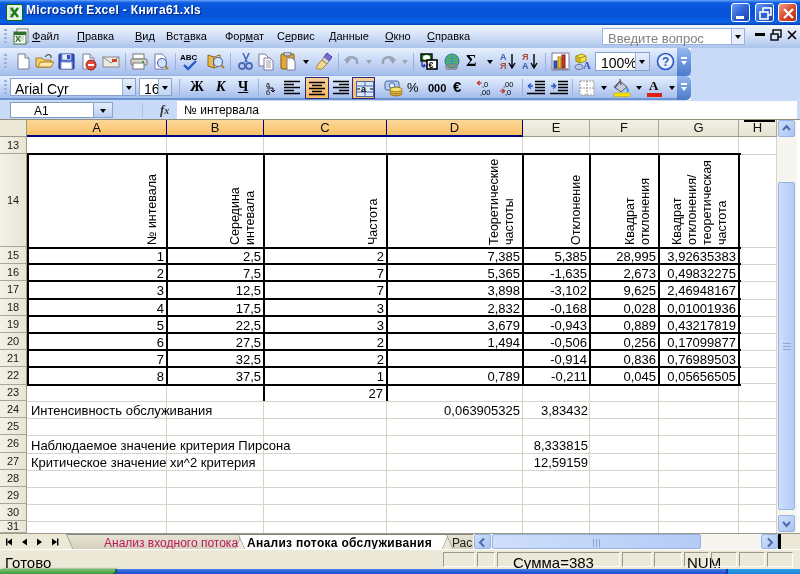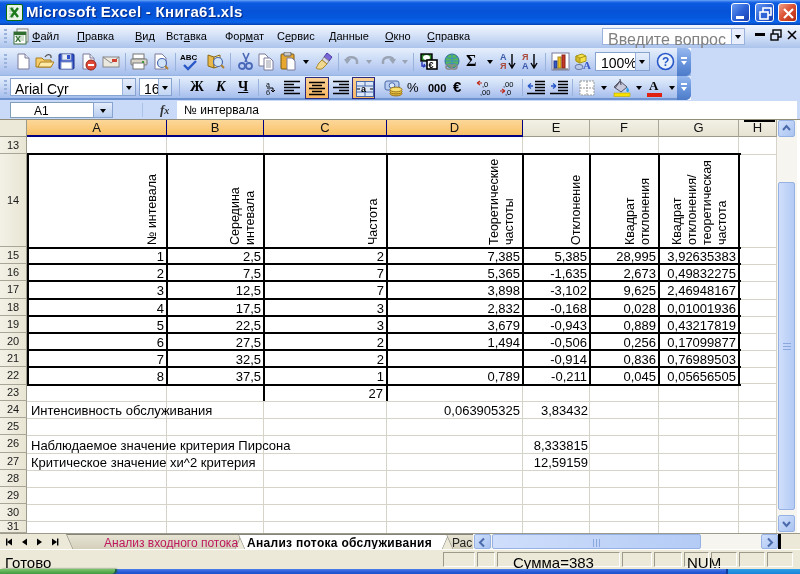--- a/index.html
+++ b/index.html
@@ -5,33 +5,33 @@
 * { margin:0; padding:0; box-sizing:border-box; }
 html,body { width:800px; height:574px; overflow:hidden; }
 body { font-family:"Liberation Sans", sans-serif; position:relative; background:#fff; }
 #win { position:absolute; left:0; top:0; width:800px; height:574px; overflow:hidden; }
 .abs { position:absolute; }
 
 
 #titlebar { left:0; top:0; width:800px; height:25px;
   background:linear-gradient(180deg,#76a7f5 0%,#3d84f0 4%,#0c5ae0 12%,#0653d8 45%,#0557dc 70%,#0a64ec 88%,#0a50c8 95%,#0340b0 100%);
 }
-#titlebar .ttext { position:absolute; left:26px; top:3px; color:#fff; font-size:15px; font-weight:bold; letter-spacing:0.3px; text-shadow:1px 1px 1px #00227a; }
+#titlebar .ttext { position:absolute; left:26px; top:3px; color:#fff; font-size:12px; font-weight:bold; letter-spacing:0.3px; text-shadow:1px 1px 1px #00227a; }
 .winbtn { position:absolute; top:3px; width:19px; height:19px; border:1px solid #fff; border-radius:3px; }
 .winbtn.b1 { left:731px; background:linear-gradient(135deg,#6a9cf2 0%,#2e63d8 50%,#1c3fae 100%); }
 .winbtn.b2 { left:755px; background:linear-gradient(135deg,#6a9cf2 0%,#2e63d8 50%,#1c3fae 100%); }
 .winbtn.b3 { left:778px; background:linear-gradient(135deg,#efa188 0%,#dd5436 45%,#b1290e 100%); }
 
 
 #menubar { left:0; top:25px; width:800px; height:23px;
   background:linear-gradient(180deg,#f3f7fe 0%,#d7e3f8 40%,#c3d5f3 70%,#abc3ec 100%); }
 .menuitem { position:absolute; top:5px; font-size:11px; color:#000; }
 .grip { position:absolute; width:3px; background:repeating-linear-gradient(180deg,#9ab3dc 0px,#9ab3dc 2px,transparent 2px,transparent 4px); }
 #qbox { position:absolute; left:602px; top:3px; width:143px; height:17px; background:#fff; border:1px solid #9ab3dc; }
-#qbox span { position:absolute; left:5px; top:2px; color:#808080; font-size:16px; }
+#qbox span { position:absolute; left:5px; top:2px; color:#808080; font-size:13px; }
 #qbox .da { position:absolute; right:0px; top:0px; width:13px; height:15px; background:#e8eefb; border-left:1px solid #9ab3dc; }
 
 
 .tbar { background:linear-gradient(180deg,#e6eefc 0%,#d3e2f8 30%,#becff3 65%,#a3beec 100%); border-bottom:1px solid #97b5e2; }
 #stdbar { left:0; top:48px; width:691px; height:28px; border-radius:0 6px 0 0; }
 #fmtbar { left:0; top:76px; width:691px; height:24px; border-radius:0 0 6px 0; border-bottom:2px solid #6f93d1; }
 #dock { left:691px; top:48px; width:109px; height:52px; background:#c8daf7; }
 .tsep { position:absolute; width:1px; background:#9ab3dc; }
 .cap { position:absolute; width:14px; background:linear-gradient(180deg,#98b9ee 0%,#6a96dd 50%,#4d7bc8 100%); border-radius:0 5px 5px 0; }
 .ticon { position:absolute; }

